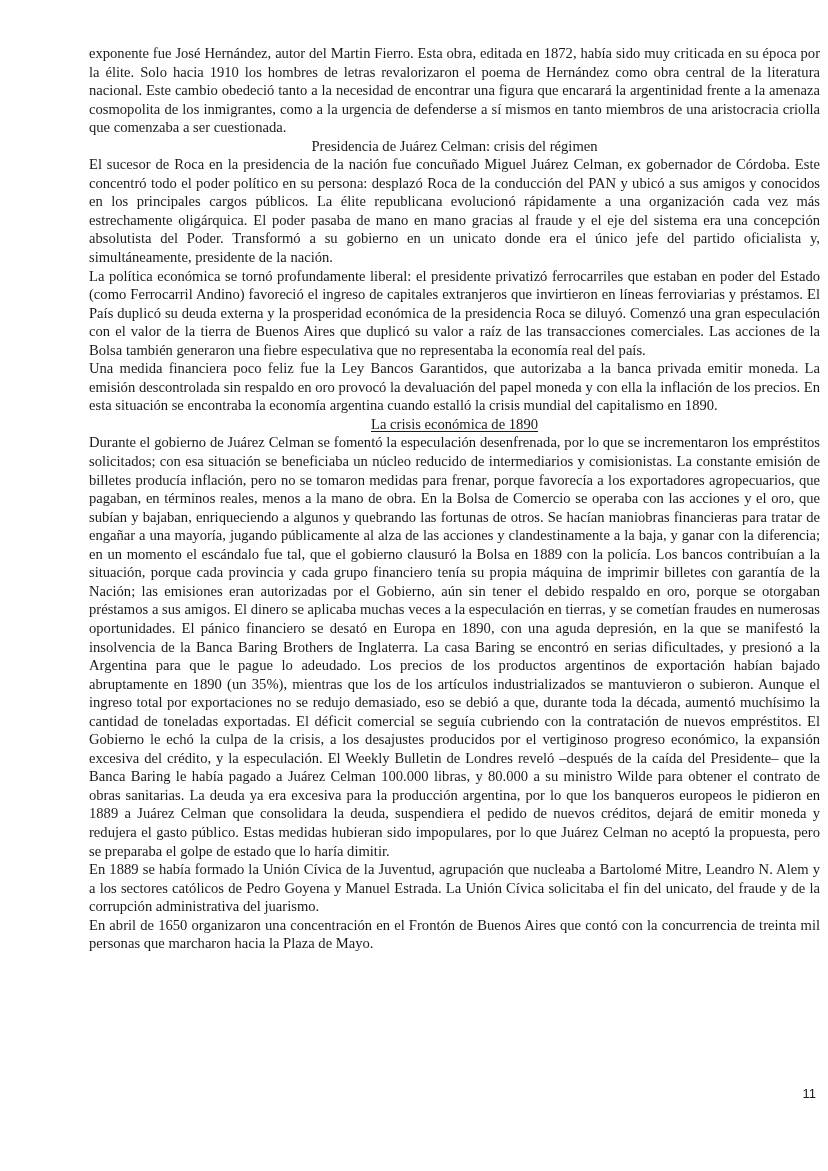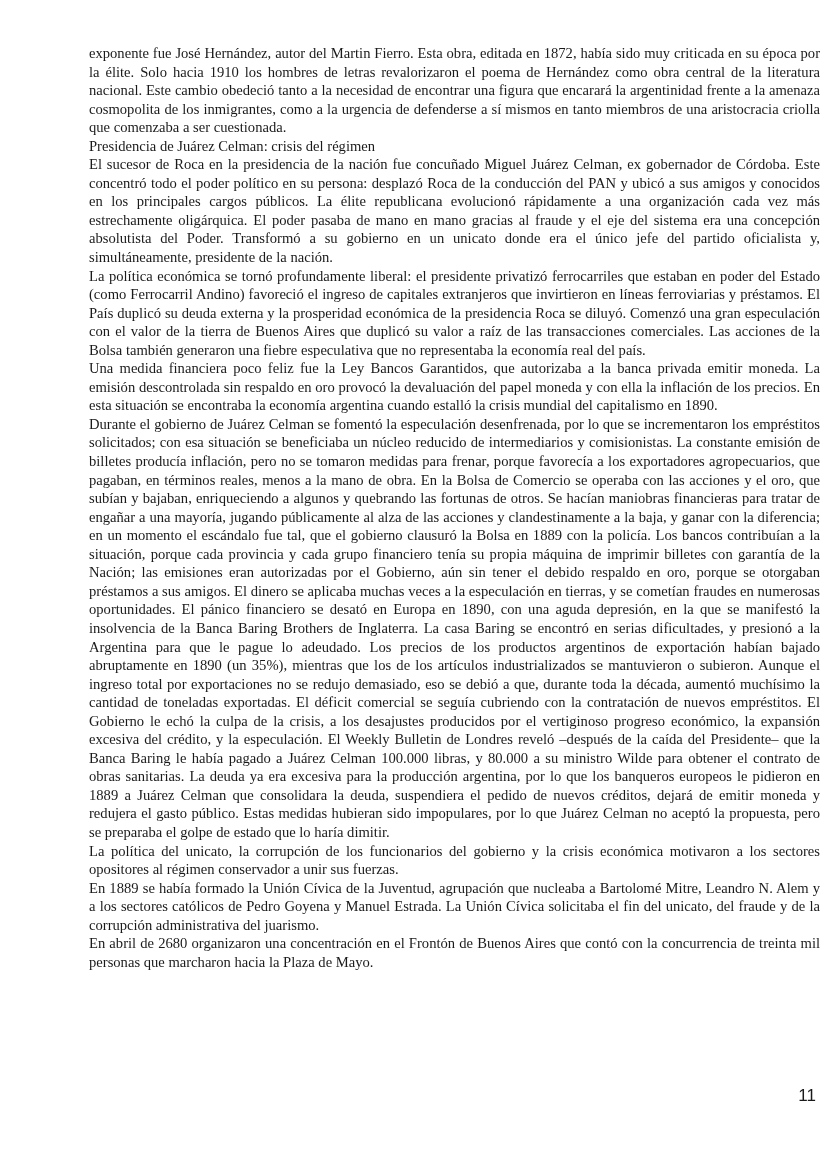--- a/index.html
+++ b/index.html
@@ -24,44 +24,44 @@
     width: 731px;
     font-size: 14.6px;
     line-height: 18.55px;
     text-align: justify;
   }
   .text-block p {
     margin: 0;
     padding: 0;
   }
   .text-block p.heading {
-    text-align: left;
+    text-align: center;
   }
   .text-block p.heading.underlined {
     text-decoration: underline;
     text-underline-offset: 2px;
   }
   .page-number {
     position: absolute;
     top: 1086px;
     right: 52px;
     font-family: "Liberation Sans", "DejaVu Sans", sans-serif;
-    font-size: 17px;
+    font-size: 13px;
     color: #1a1a1a;
   }
 </style>
 </head>
 <body>
 
 <div class="page">
   <div class="text-block" id="text-block">
       <p>exponente fue José Hernández, autor del Martin Fierro. Esta obra, editada en 1872, había sido muy criticada en su época por la élite. Solo hacia 1910 los hombres de letras revalorizaron el poema de Hernández como obra central de la literatura nacional. Este cambio obedeció tanto a la necesidad de encontrar una figura que encarará la argentinidad frente a la amenaza cosmopolita de los inmigrantes, como a la urgencia de defenderse a sí mismos en tanto miembros de una aristocracia criolla que comenzaba a ser cuestionada.</p>
       <p class="heading">Presidencia de Juárez Celman: crisis del régimen</p>
       <p>El sucesor de Roca en la presidencia de la nación fue concuñado Miguel Juárez Celman, ex gobernador de Córdoba. Este concentró todo el poder político en su persona: desplazó Roca de la conducción del PAN y ubicó a sus amigos y conocidos en los principales cargos públicos. La élite republicana evolucionó rápidamente a una organización cada vez más estrechamente oligárquica. El poder pasaba de mano en mano gracias al fraude y el eje del sistema era una concepción absolutista del Poder. Transformó a su gobierno en un unicato donde era el único jefe del partido oficialista y, simultáneamente, presidente de la nación.</p>
       <p>La política económica se tornó profundamente liberal: el presidente privatizó ferrocarriles que estaban en poder del Estado (como Ferrocarril Andino) favoreció el ingreso de capitales extranjeros que invirtieron en líneas ferroviarias y préstamos. El País duplicó su deuda externa y la prosperidad económica de la presidencia Roca se diluyó. Comenzó una gran especulación con el valor de la tierra de Buenos Aires que duplicó su valor a raíz de las transacciones comerciales. Las acciones de la Bolsa también generaron una fiebre especulativa que no representaba la economía real del país.</p>
       <p>Una medida financiera poco feliz fue la Ley Bancos Garantidos, que autorizaba a la banca privada emitir moneda. La emisión descontrolada sin respaldo en oro provocó la devaluación del papel moneda y con ella la inflación de los precios. En esta situación se encontraba la economía argentina cuando estalló la crisis mundial del capitalismo en 1890.</p>
+      <p class="heading underlined">La crisis económica de 1890</p>
       <p>Durante el gobierno de Juárez Celman se fomentó la especulación desenfrenada, por lo que se incrementaron los empréstitos solicitados; con esa situación se beneficiaba un núcleo reducido de intermediarios y comisionistas. La constante emisión de billetes producía inflación, pero no se tomaron medidas para frenar, porque favorecía a los exportadores agropecuarios, que pagaban, en términos reales, menos a la mano de obra. En la Bolsa de Comercio se operaba con las acciones y el oro, que subían y bajaban, enriqueciendo a algunos y quebrando las fortunas de otros. Se hacían maniobras financieras para tratar de engañar a una mayoría, jugando públicamente al alza de las acciones y clandestinamente a la baja, y ganar con la diferencia; en un momento el escándalo fue tal, que el gobierno clausuró la Bolsa en 1889 con la policía. Los bancos contribuían a la situación, porque cada provincia y cada grupo financiero tenía su propia máquina de imprimir billetes con garantía de la Nación; las emisiones eran autorizadas por el Gobierno, aún sin tener el debido respaldo en oro, porque se otorgaban préstamos a sus amigos. El dinero se aplicaba muchas veces a la especulación en tierras, y se cometían fraudes en numerosas oportunidades. El pánico financiero se desató en Europa en 1890, con una aguda depresión, en la que se manifestó la insolvencia de la Banca Baring Brothers de Inglaterra. La casa Baring se encontró en serias dificultades, y presionó a la Argentina para que le pague lo adeudado. Los precios de los productos argentinos de exportación habían bajado abruptamente en 1890 (un 35%), mientras que los de los artículos industrializados se mantuvieron o subieron. Aunque el ingreso total por exportaciones no se redujo demasiado, eso se debió a que, durante toda la década, aumentó muchísimo la cantidad de toneladas exportadas. El déficit comercial se seguía cubriendo con la contratación de nuevos empréstitos. El Gobierno le echó la culpa de la crisis, a los desajustes producidos por el vertiginoso progreso económico, la expansión excesiva del crédito, y la especulación. El Weekly Bulletin de Londres reveló –después de la caída del Presidente– que la Banca Baring le había pagado a Juárez Celman 100.000 libras, y 80.000 a su ministro Wilde para obtener el contrato de obras sanitarias. La deuda ya era excesiva para la producción argentina, por lo que los banqueros europeos le pidieron en 1889 a Juárez Celman que consolidara la deuda, suspendiera el pedido de nuevos créditos, dejará de emitir moneda y redujera el gasto público. Estas medidas hubieran sido impopulares, por lo que Juárez Celman no aceptó la propuesta,  pero se preparaba el golpe de estado que lo haría dimitir.</p>
-      <p>La política del unicato, la corrupción de los funcionarios del gobierno y la crisis económica motivaron a los sectores opositores al régimen conservador a unir sus fuerzas.</p>
       <p>En 1889 se había formado la Unión Cívica de la Juventud, agrupación que nucleaba a Bartolomé Mitre, Leandro N. Alem y a los sectores católicos de Pedro Goyena y Manuel Estrada. La Unión Cívica solicitaba el fin del unicato, del fraude y de la corrupción administrativa del juarismo.</p>
-      <p>En abril de 2680 organizaron una concentración en el Frontón de Buenos Aires que contó con la concurrencia de treinta mil personas que marcharon hacia la Plaza de Mayo.</p>
+      <p>En abril de 1650 organizaron una concentración en el Frontón de Buenos Aires que contó con la concurrencia de treinta mil personas que marcharon hacia la Plaza de Mayo.</p>
     </div>
   <div class="page-number">11</div>
 </div>
 
 </body></html>

